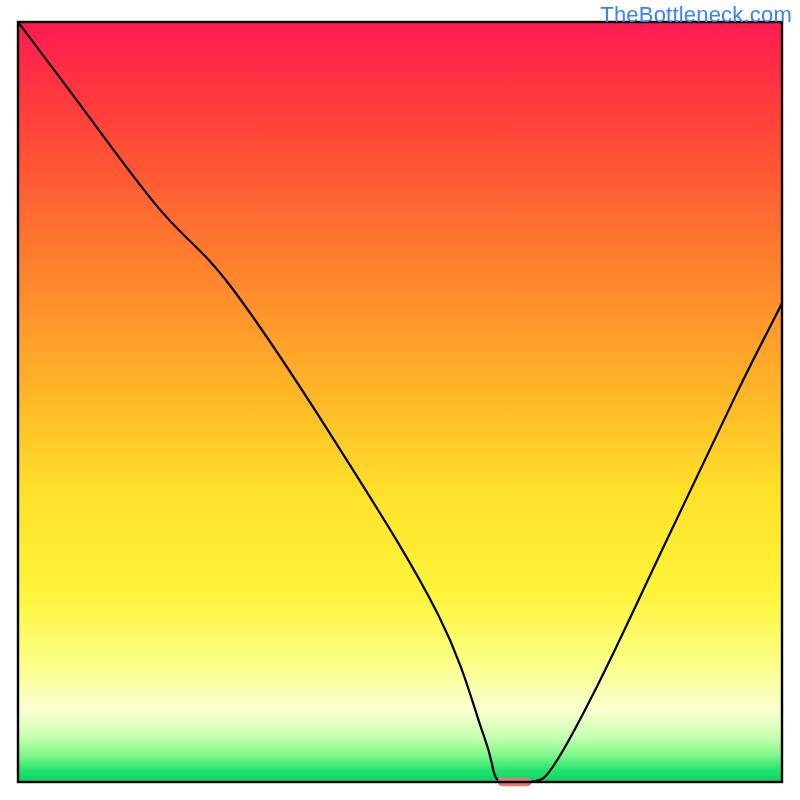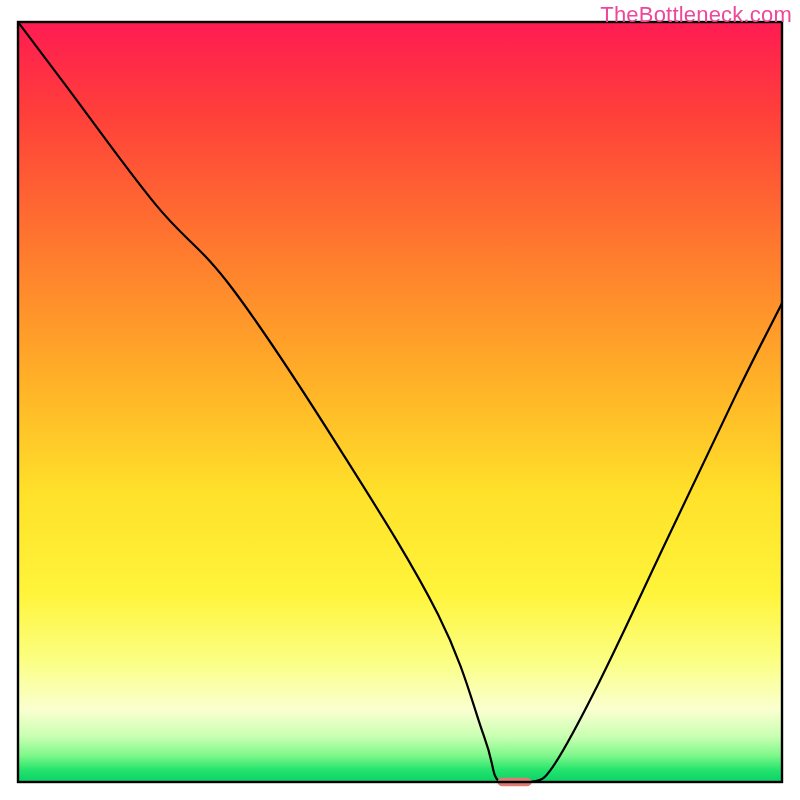--- a/index.html
+++ b/index.html
@@ -17,21 +17,21 @@
   }
   svg {
     display: block;
   }
   .watermark {
     position: absolute;
     top: 2px;
     right: 8px;
     font-family: Arial, Helvetica, sans-serif;
     font-size: 22px;
-    color: #ec4899;
+    color: #3b82f6;
     letter-spacing: 0.2px;
     user-select: none;
   }
 </style>
 </head>
 <body>
 
 <div class="wrap">
   <svg id="chart-svg" width="800" height="800" viewBox="0 0 800 800">
     <defs>

